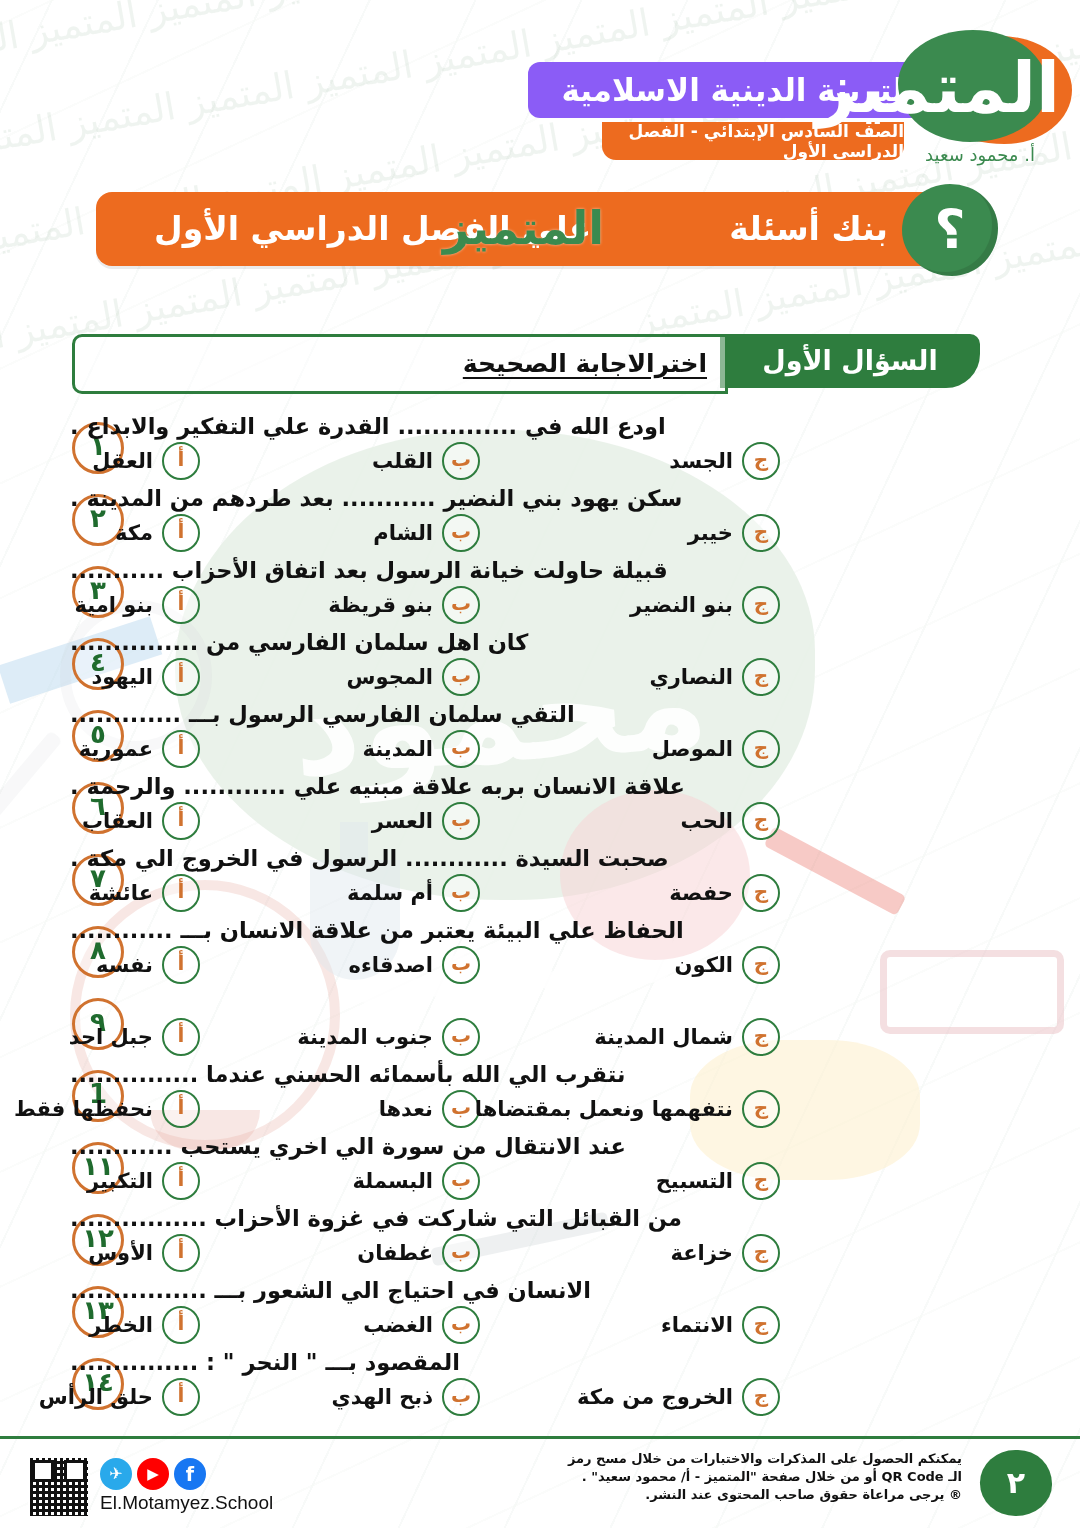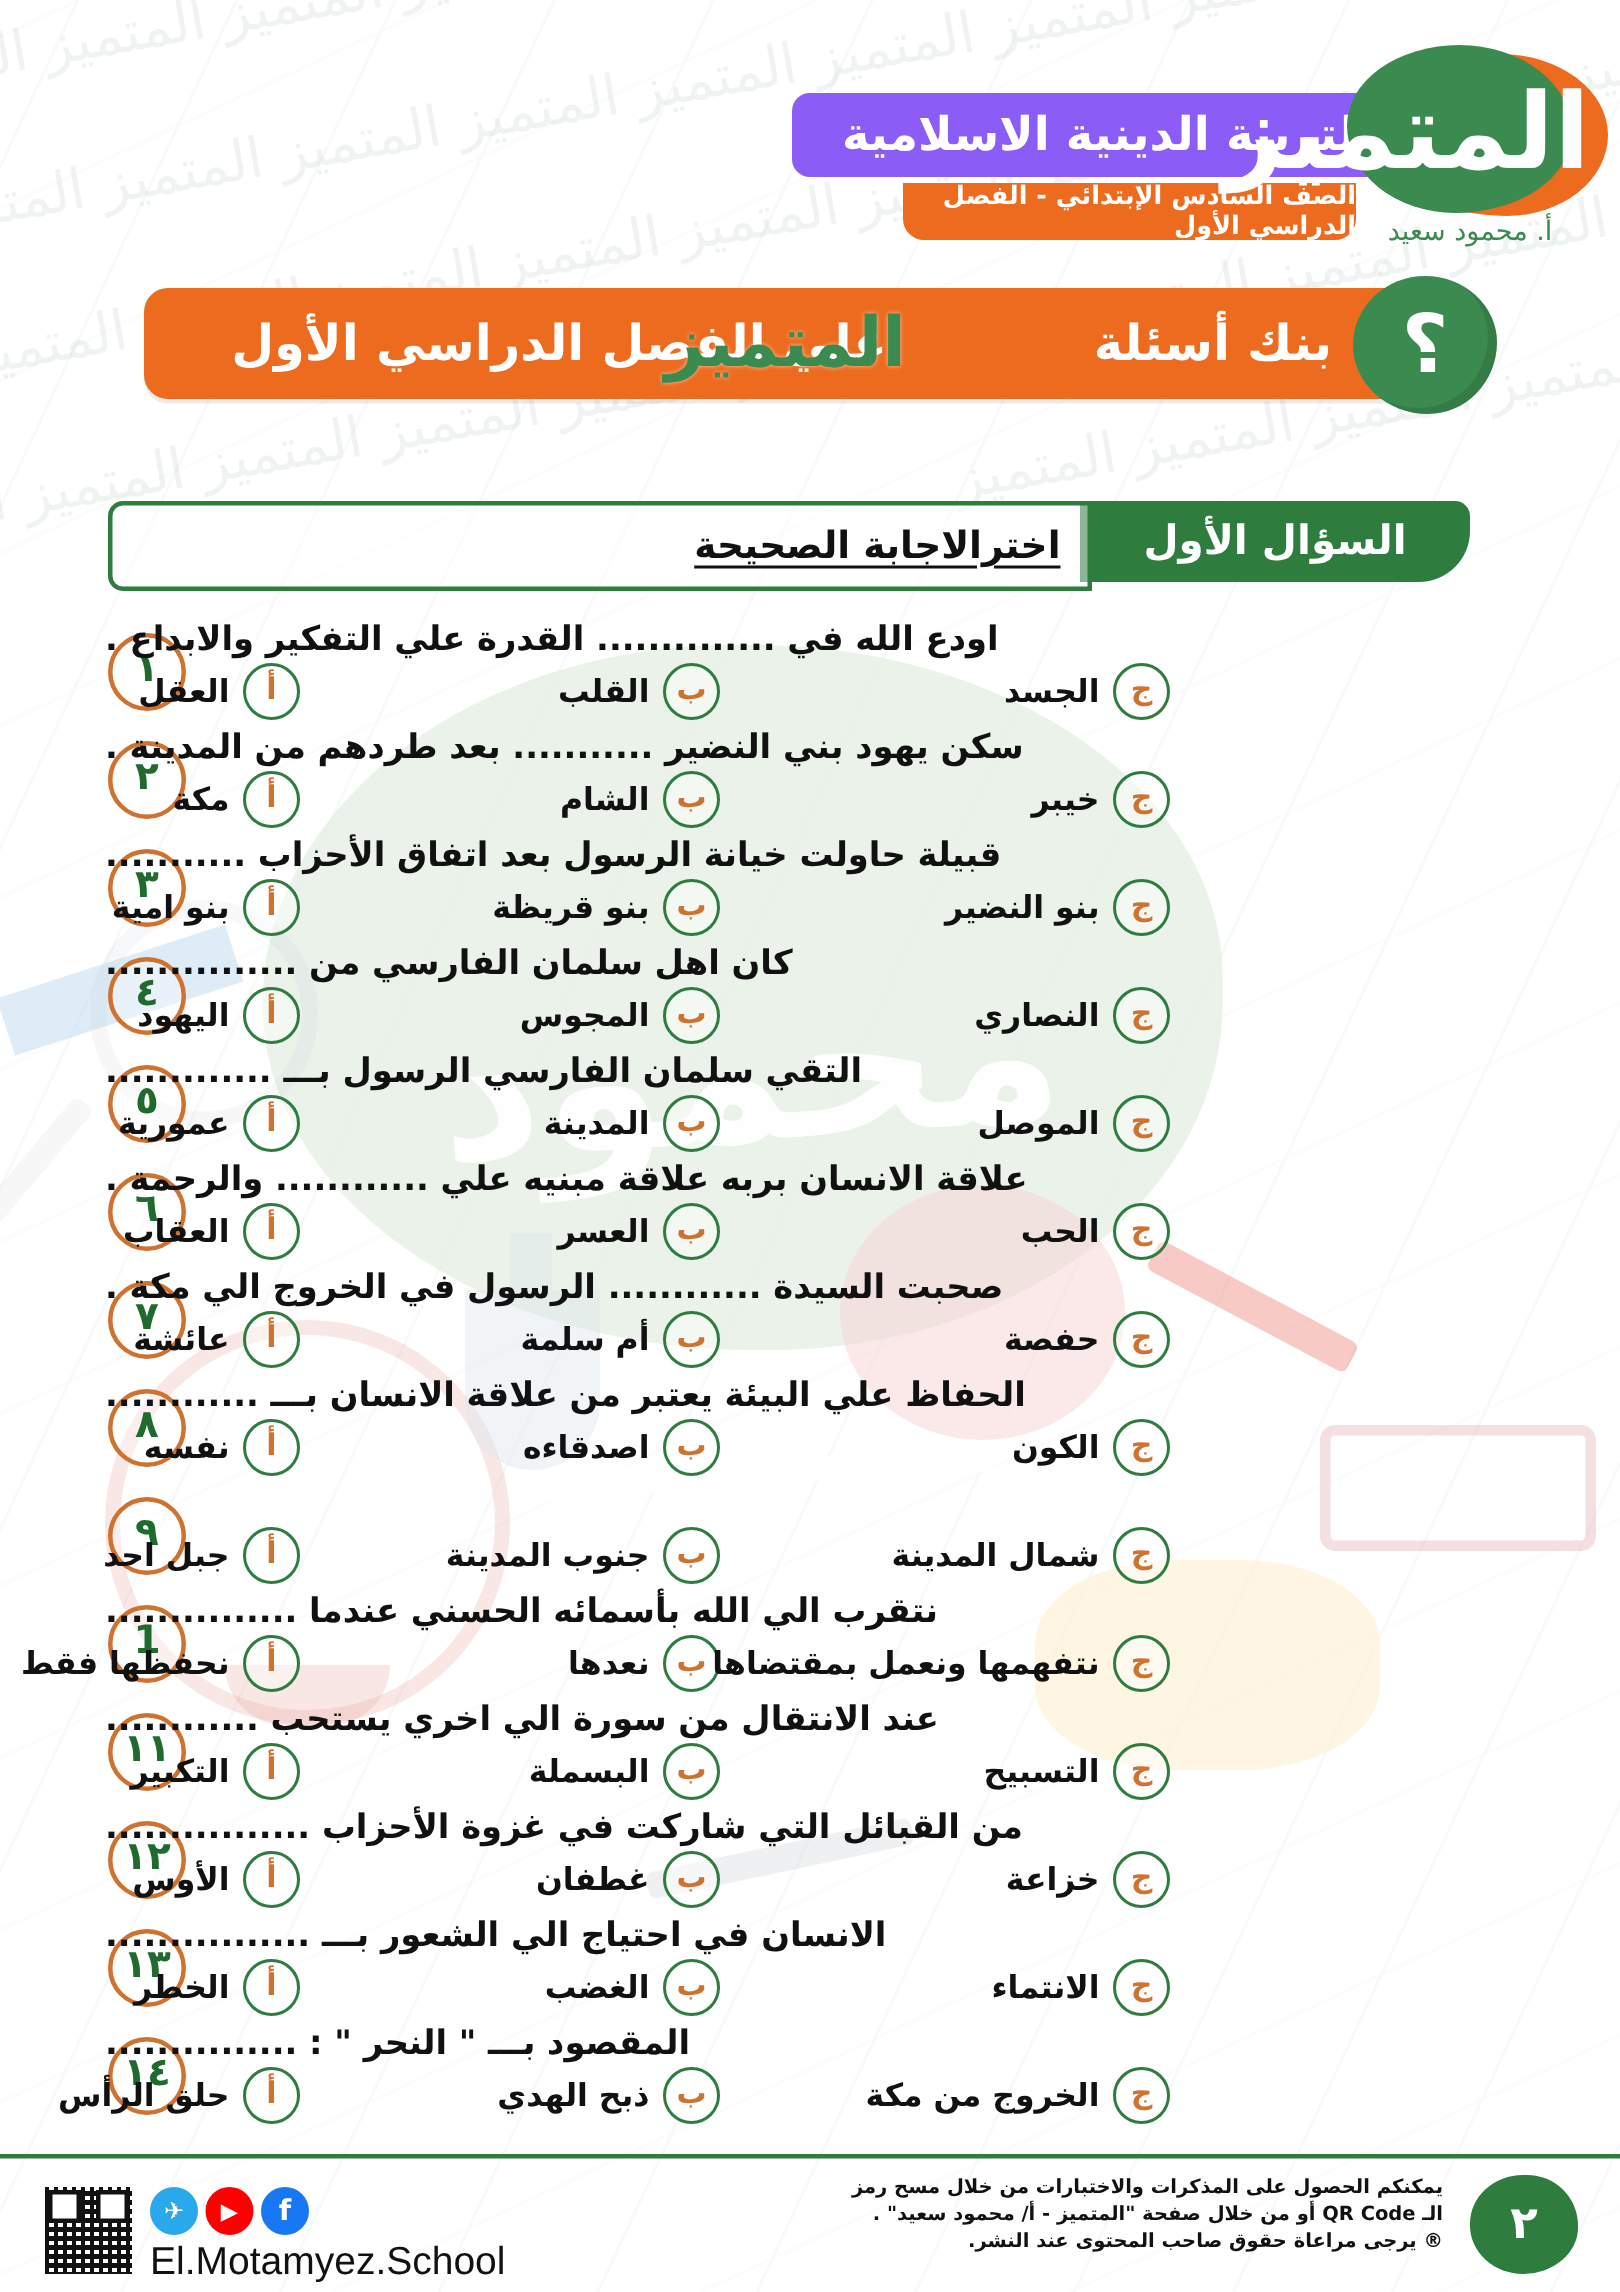--- a/index.html
+++ b/index.html
@@ -159,21 +159,21 @@
     border:2px solid #ffffff;
   }
   .qr:before,.qr:after{content:"";position:absolute;width:16px;height:16px;border:3px solid #111;background:#fff;}
   .qr:before{left:2px;top:2px;}
   .qr:after{right:2px;top:2px;}
   .social{position:absolute;left:100px;top:22px;display:flex;gap:5px;}
   .social .ico{width:32px;height:32px;border-radius:50%;color:#fff;font-size:19px;font-weight:700;line-height:32px;text-align:center;}
   .ico.fb{background:#1877f2;}
   .ico.yt{background:#ff0000;font-size:15px;}
   .ico.tg{background:#29a9eb;font-size:16px;}
-  .handle{position:absolute;left:100px;top:56px;color:#111;font-size:26px;font-family:"Liberation Sans",sans-serif;direction:ltr;}
+  .handle{position:absolute;left:100px;top:56px;color:#111;font-size:19px;font-family:"Liberation Sans",sans-serif;direction:ltr;}
   .foot-note{
     position:absolute;right:118px;top:14px;width:500px;text-align:right;
     color:#111111;font-size:13px;font-weight:700;line-height:18px;
   }
   .page-blob{
     position:absolute;right:28px;top:14px;width:72px;height:66px;
     background:#2e7d3e;border-radius:50% 48% 52% 50%/50% 52% 48% 50%;
     color:#ffffff;font-size:30px;font-weight:700;line-height:66px;text-align:center;
   }
 </style>

